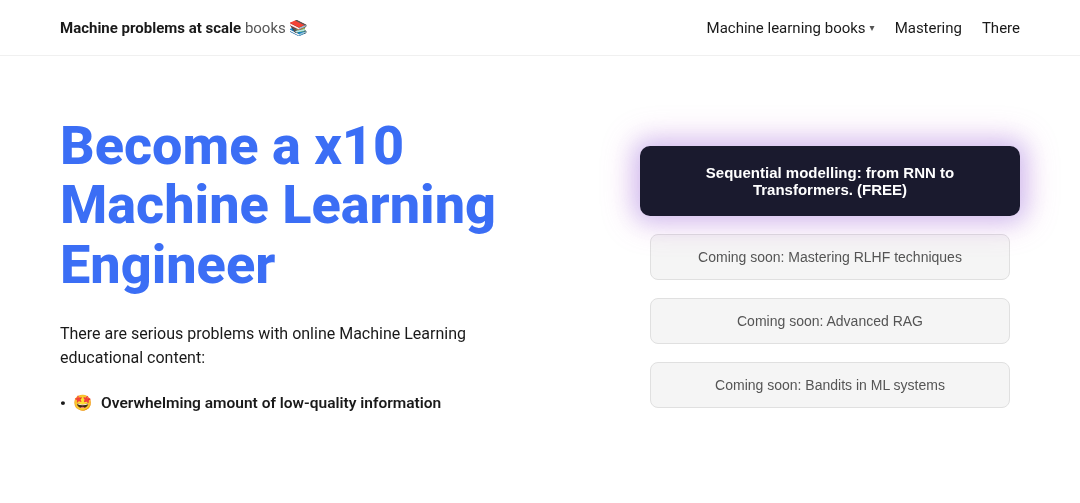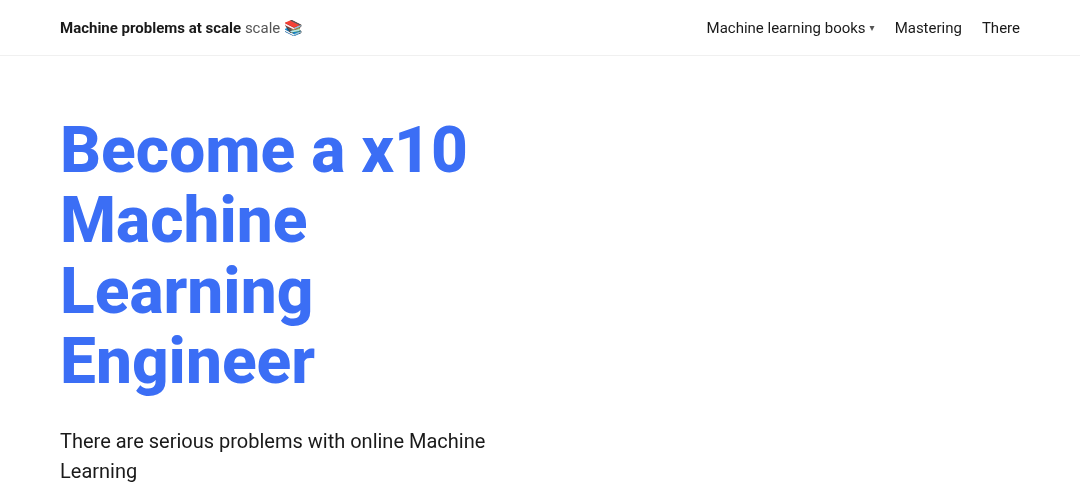--- a/index.html
+++ b/index.html
@@ -72,29 +72,29 @@
       align-items: flex-start;
     }
 
     
     .left-column {
       flex: 0 0 500px;
       max-width: 500px;
     }
 
     .hero-title {
-      font-size: 64px;
+      font-size: 54px;
       font-weight: 800;
       color: #3b6ef5;
       line-height: 1.1;
       margin-bottom: 28px;
     }
 
     .hero-description {
-      font-size: 20px;
+      font-size: 16px;
       color: #1a1a1a;
       line-height: 1.5;
       margin-bottom: 20px;
     }
 
     .problems-list {
       list-style: none;
       margin-bottom: 28px;
     }
 
@@ -153,21 +153,21 @@
       width: 360px;
       border: 1px solid #e0e0e0;
     }
   </style>
 </head>
 <body>
 
 <nav class="navbar">
   <div class="navbar-brand">
     <span class="brand-scale">Machine problems at scale</span>
-    <span class="brand-books">scale 📚</span>
+    <span class="brand-books">books 📚</span>
   </div>
   <div class="navbar-nav">
     <a class="nav-link">
       <span>Machine learning books</span>
       <span class="nav-dropdown-icon">▾</span>
     </a>
     <a class="nav-link">
       <span>Mastering</span>
     </a>
     <a class="nav-link">
@@ -176,26 +176,34 @@
   </div>
 </nav>
 
 <div class="main-content">
 
   <div class="left-column">
     <h1 class="hero-title">Become a x10 Machine Learning Engineer</h1>
 
     <p class="hero-description">
       <span>There are serious problems with online Machine Learning</span><br>
+      <span>educational content:</span>
     </p>
 
     <ul class="problems-list">
       <li>
         <span>🤩</span>
         <span>Overwhelming amount of low-quality information</span>
       </li>
 
     </ul>
 
   </div>
 
+  <div class="right-column">
+    <button class="featured-book-btn">Sequential modelling: from RNN to Transformers. (FREE)</button>
+
+    <button class="coming-soon-btn">Coming soon: Mastering RLHF techniques</button>
+    <button class="coming-soon-btn">Coming soon: Advanced RAG</button>
+    <button class="coming-soon-btn">Coming soon: Bandits in ML systems</button>
+  </div>
 
 </div>
 
 </body></html>

